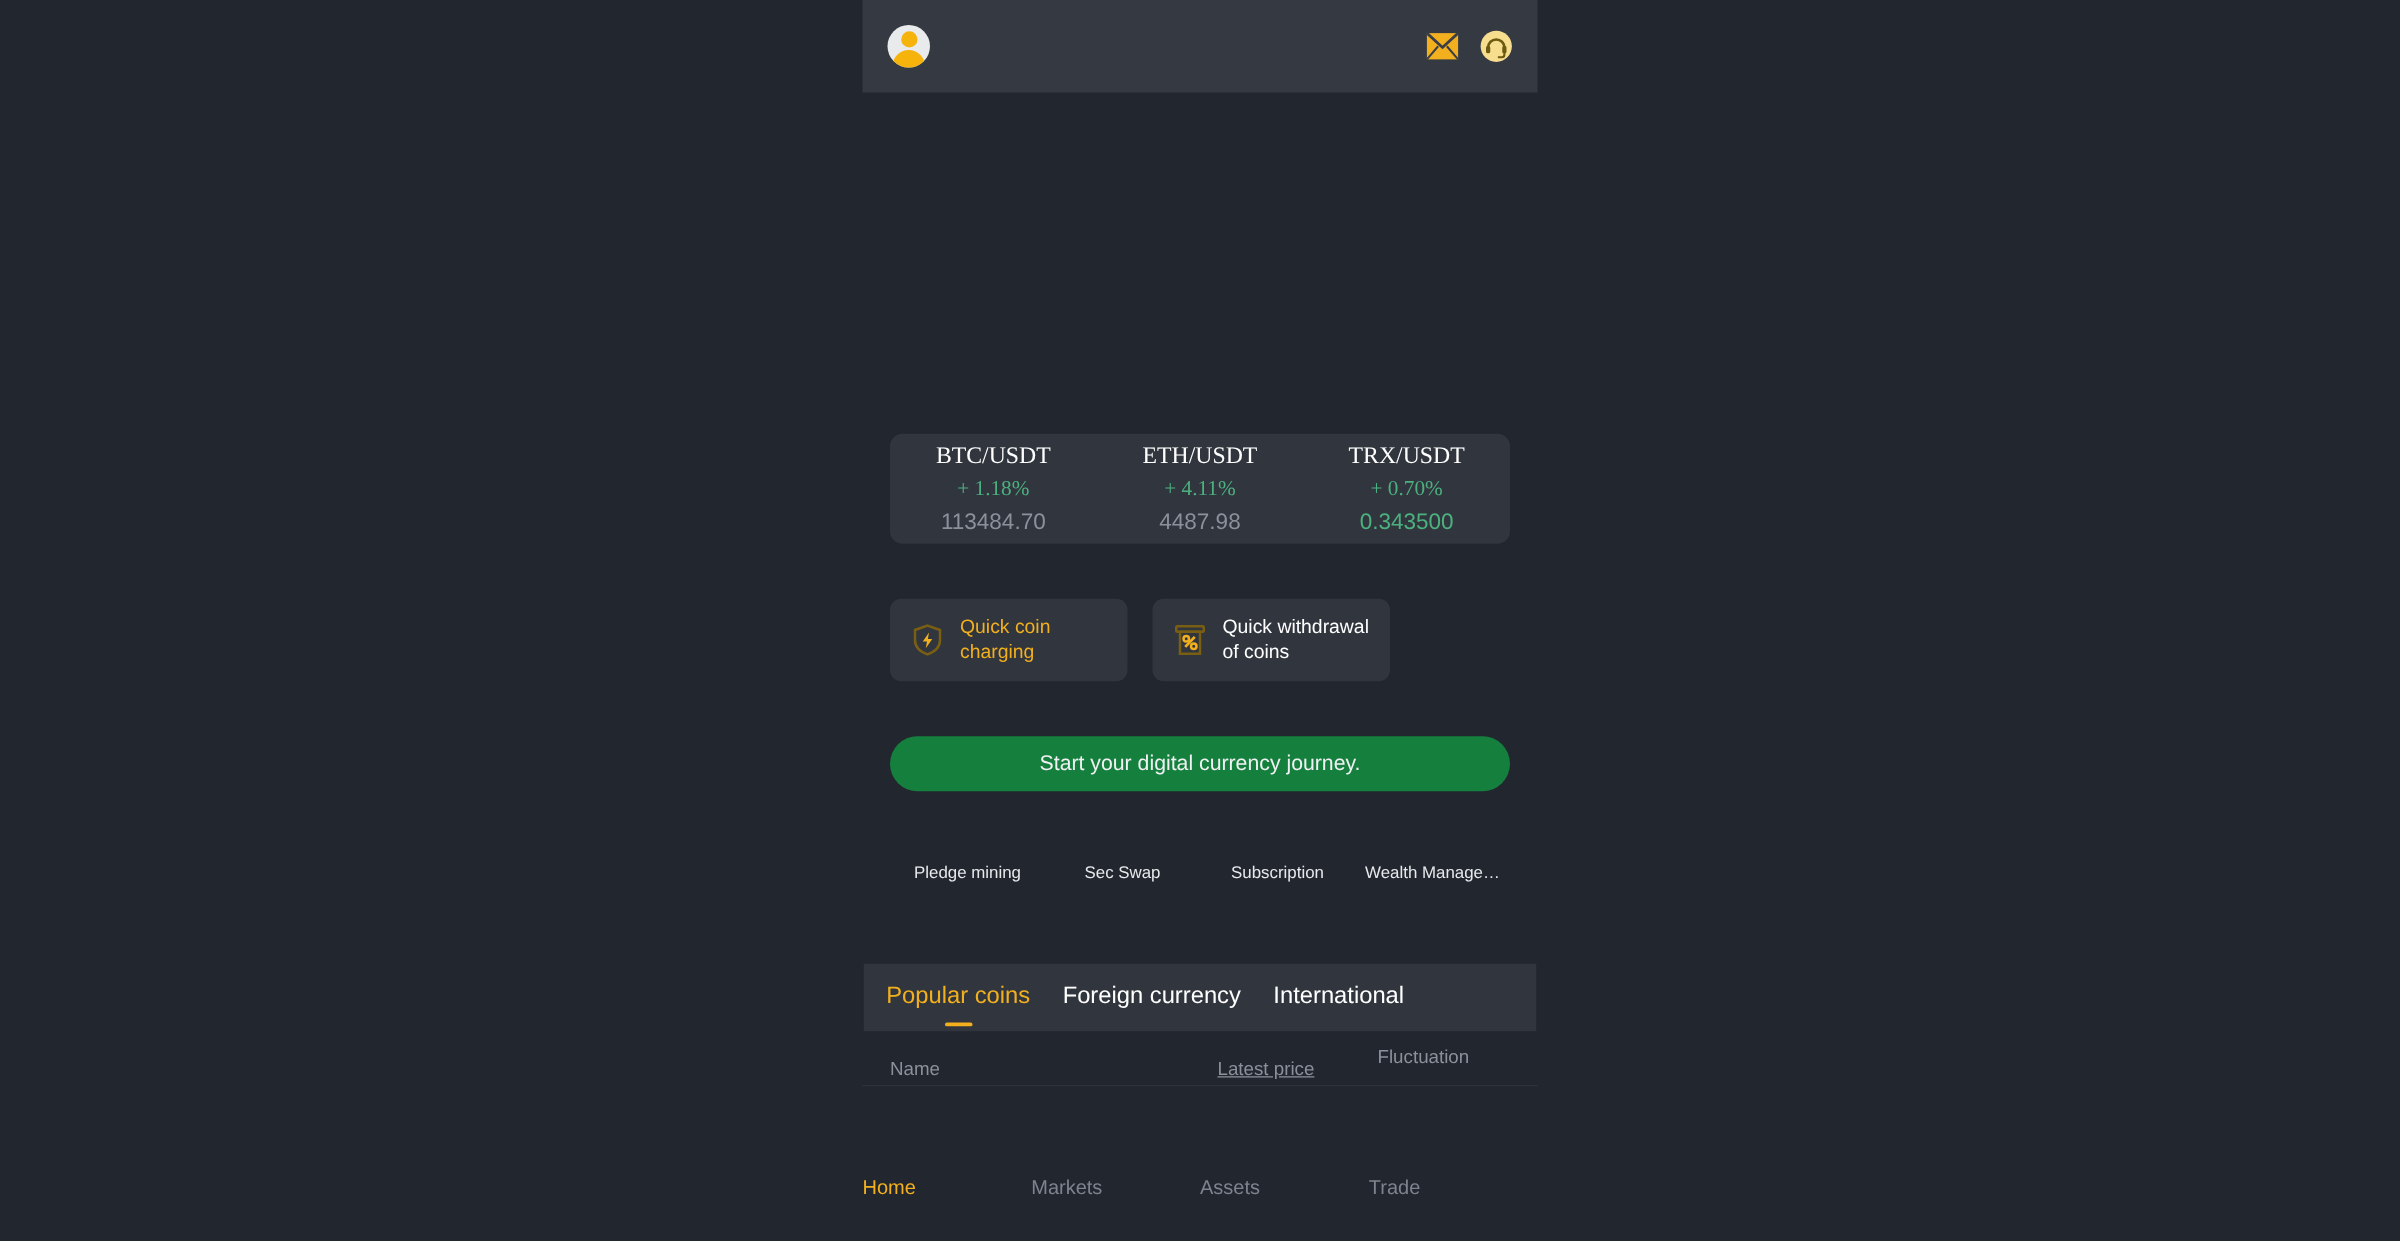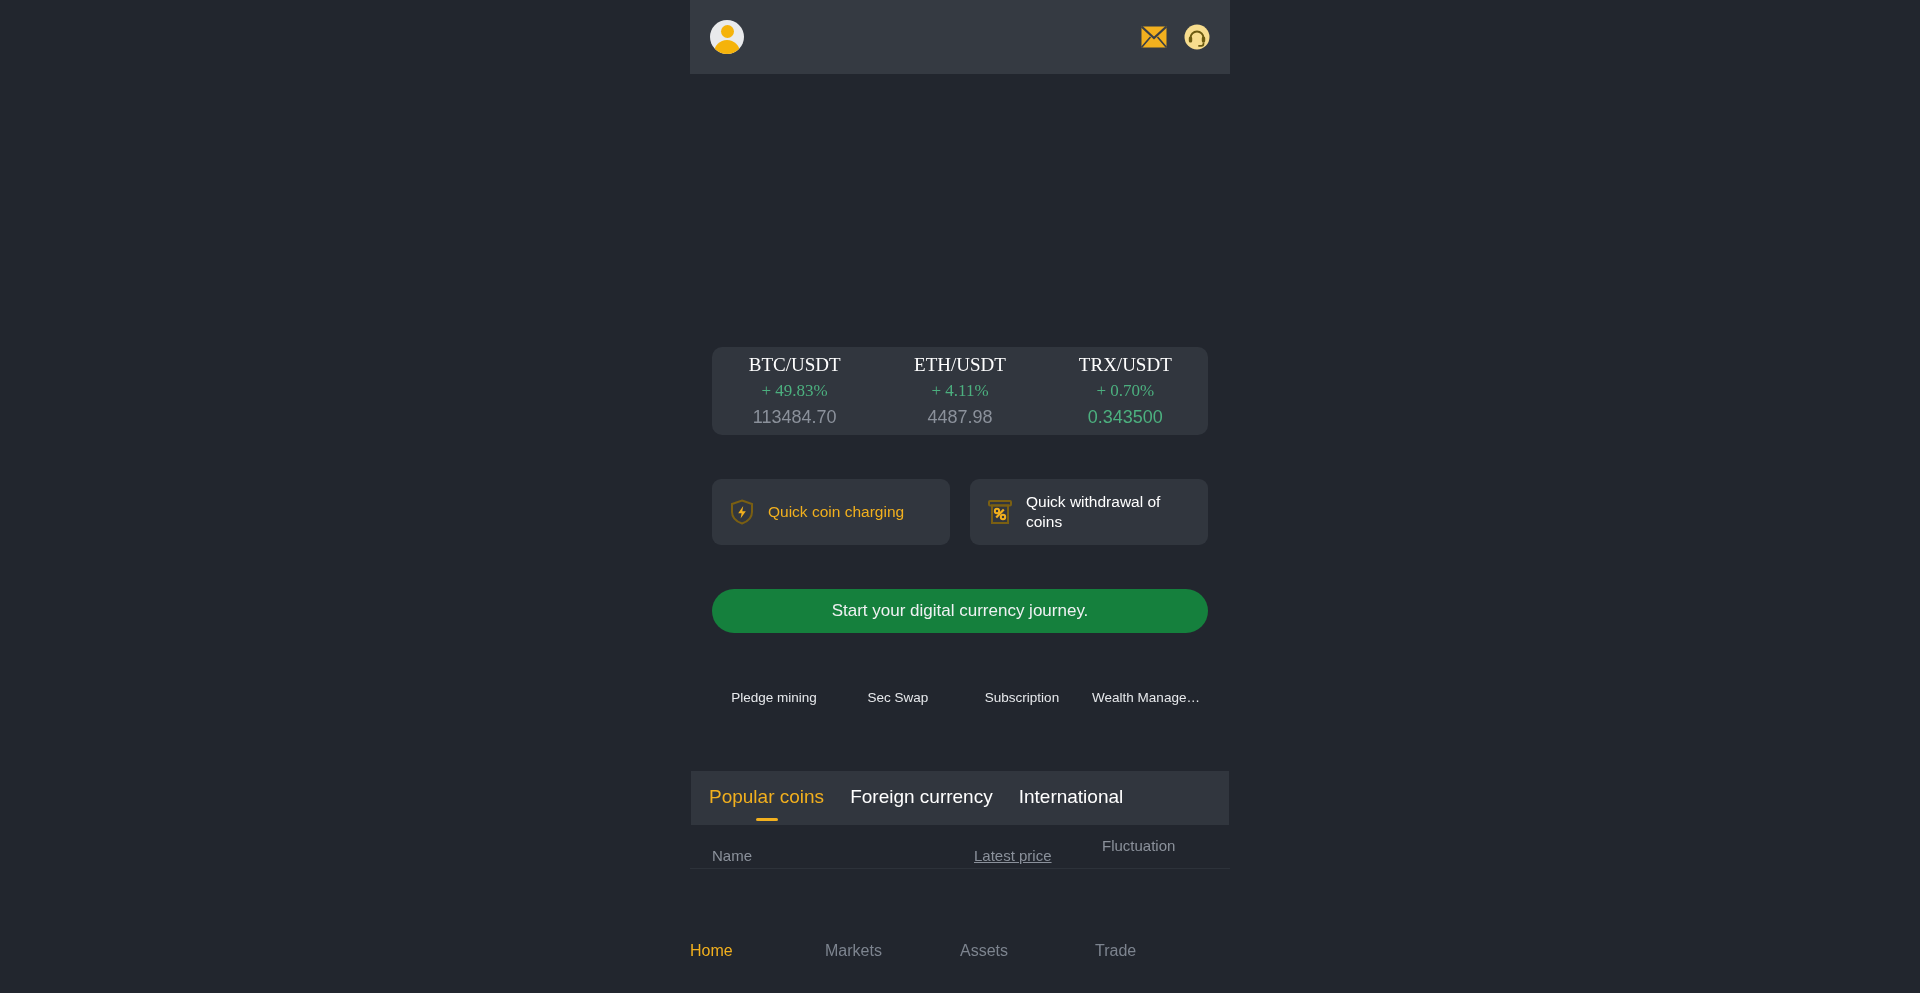--- a/index.html
+++ b/index.html
@@ -61,21 +61,21 @@
     font-size: 17px; color: #4cb07f; line-height: 1.55;
   }
   .ticker-price {
     font-size: 18px; color: #8b919b; line-height: 1.5;
   }
   .ticker-price.up { color: #4cb07f; }
 
   
   .quick-row {
     position: absolute; left: 22px; top: 479px;
-    width: 496px; height: 66px;
+    width: 400px; height: 66px;
     display: flex; gap: 20px;
   }
   .quick-card {
     flex: 1 1 0; height: 66px;
     background: #31363e; border-radius: 9px;
     display: flex; align-items: center; gap: 12px;
     padding: 0 16px;
   }
   .quick-card .qtext { font-size: 15.5px; line-height: 1.32; }
   .quick-card.charge .qtext { color: #f2b01e; }
@@ -178,21 +178,21 @@
           <rect x="17.8" y="12.6" width="3.4" height="6" rx="1.5" fill="#6b5a10"></rect>
           <path d="M19.5 18.4 v1.4 a2 2 0 0 1 -2 2 h-3.2" fill="none" stroke="#6b5a10" stroke-width="1.7"></path>
         </svg>
       </span>
     </div>
   </div>
 
   <div class="ticker">
     <div class="ticker-col">
       <div class="ticker-pair">BTC/USDT</div>
-      <div class="ticker-change">+ 49.83%</div>
+      <div class="ticker-change">+ 1.18%</div>
       <div class="ticker-price">113484.70</div>
     </div>
     <div class="ticker-col">
       <div class="ticker-pair">ETH/USDT</div>
       <div class="ticker-change">+ 4.11%</div>
       <div class="ticker-price">4487.98</div>
     </div>
     <div class="ticker-col">
       <div class="ticker-pair">TRX/USDT</div>
       <div class="ticker-change">+ 0.70%</div>

